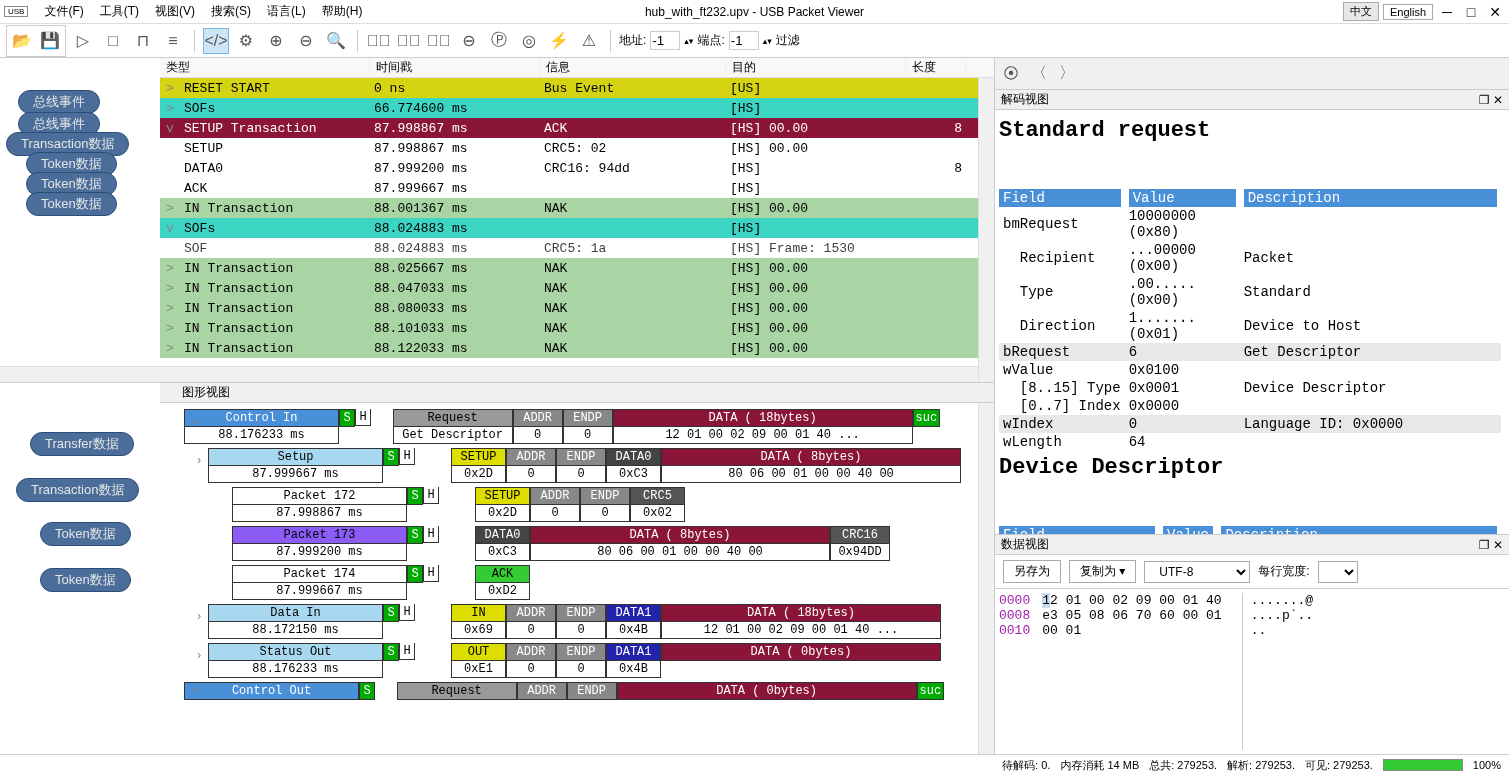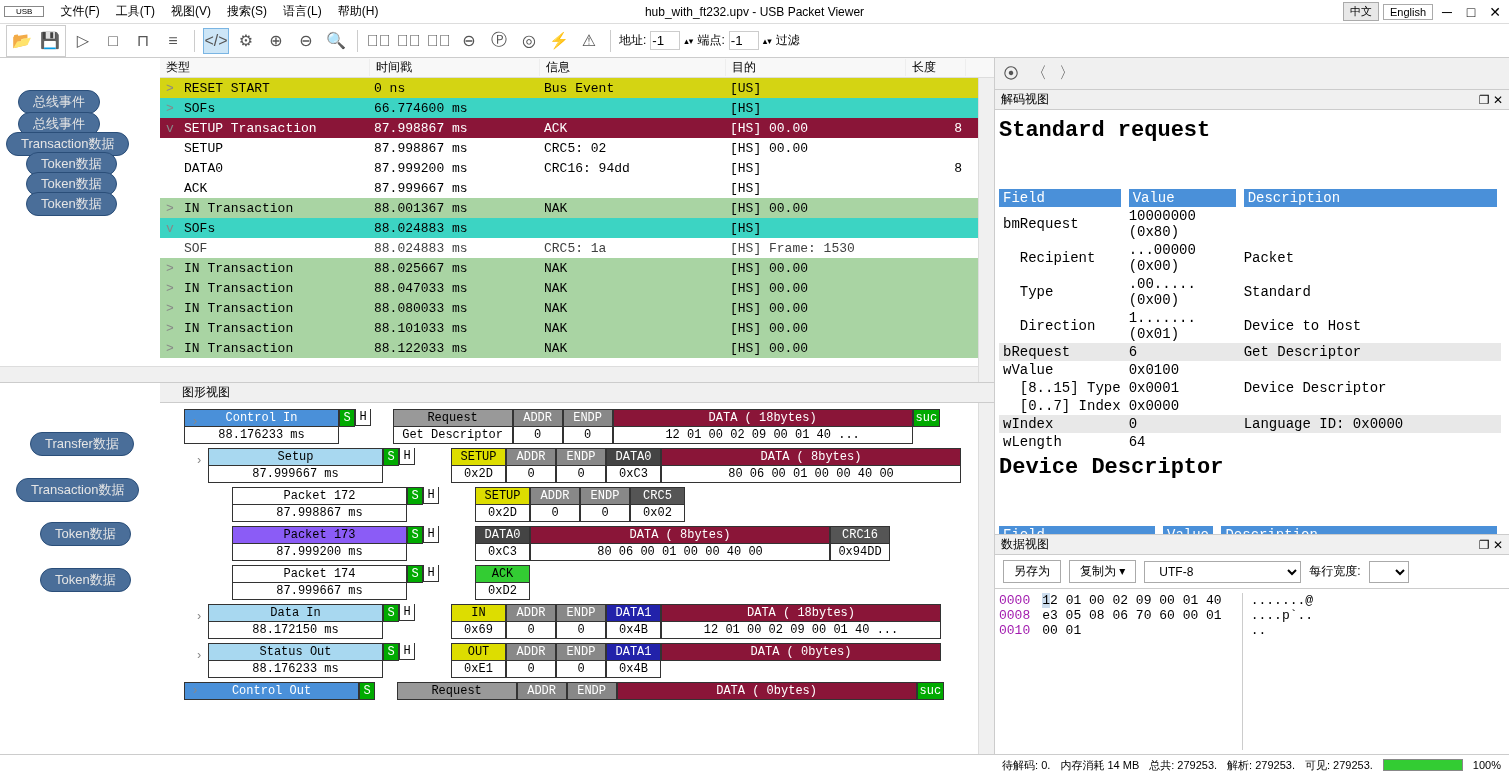--- a/index.html
+++ b/index.html
@@ -1,18 +1,18 @@
 <!DOCTYPE html>
 <html><head>
 <meta charset="utf-8">
 <style>
 * { box-sizing: border-box; margin: 0; padding: 0; }
 body { font-family: "Microsoft YaHei", Arial, sans-serif; font-size: 12px; background: #f0f0f0; width: 1509px; height: 775px; overflow: hidden; position: relative; }
 .titlebar { height: 24px; background: #fff; display: flex; align-items: center; border-bottom: 1px solid #ddd; padding: 0 4px; }
-.titlebar .usb-badge { border: 1px solid #888; padding: 0 11px; font-size: 8px; margin-right: 8px; }
+.titlebar .usb-badge { border: 1px solid #888; padding: 0 3px; font-size: 8px; margin-right: 8px; }
 .menu-item { padding: 0 8px; cursor: pointer; }
 .title-text { position: absolute; left: 50%; transform: translateX(-50%); }
 .title-right { margin-left: auto; display: flex; align-items: center; gap: 4px; }
 .lang-btn { border: 1px solid #aaa; padding: 1px 6px; font-size: 11px; }
 .win-btn { width: 20px; text-align: center; font-size: 14px; }
 .toolbar { height: 34px; background: #fff; display: flex; align-items: center; padding: 0 6px; gap: 4px; border-bottom: 1px solid #ccc; }
 .toolbar .tbtn { width: 26px; height: 26px; display: flex; align-items: center; justify-content: center; border: 1px solid transparent; font-size: 16px; color: #555; }
 .toolbar .sep { width: 1px; height: 22px; background: #ccc; margin: 0 4px; }
 .toolbar .active { background: #cde6f7; border: 1px solid #7ab5e3; }
 .toolbar input[type=text] { width: 30px; border: 1px solid #ccc; padding: 1px; }
@@ -405,21 +405,21 @@
     </div>
 
     <div class="data-panel">
       <div class="decode-panel-title">
         <span>数据视图</span>
         <span><span>❐</span> <span>✕</span></span>
       </div>
       <div class="data-toolbar">
         <button>另存为</button>
         <button>复制为  ▾</button>
-        <select style="width:157px"><option>UTF-8</option></select>
+        <select style="width:106px"><option>UTF-8</option></select>
         <span>每行宽度:</span>
         <select style="width:40px"><option>8</option></select>
       </div>
       <div class="hex-body">
         <div class="hex-offset" id="hex-off">0000<br>0008<br>0010</div>
         <div class="hex-bytes" id="hex-bytes"><span style="background:#cde">1</span>2 01 00 02 09 00 01 40<br>e3 05 08 06 70 60 00 01<br>00 01</div>
         <div class="hex-ascii" id="hex-ascii">.......@<br>....p`..<br>..</div>
       </div>
     </div>
   </div>

